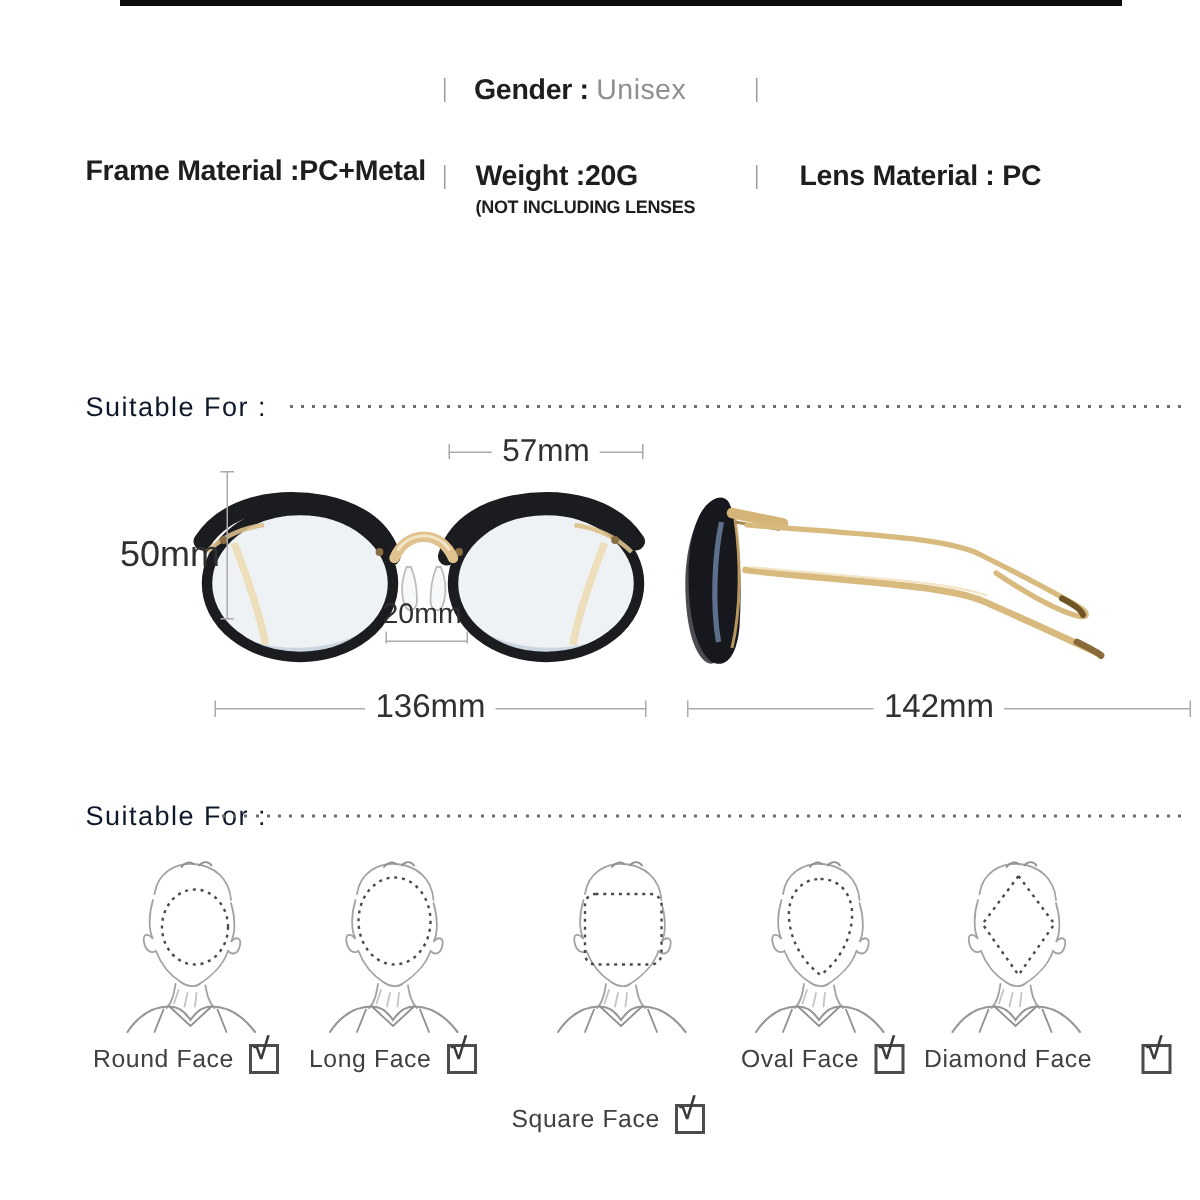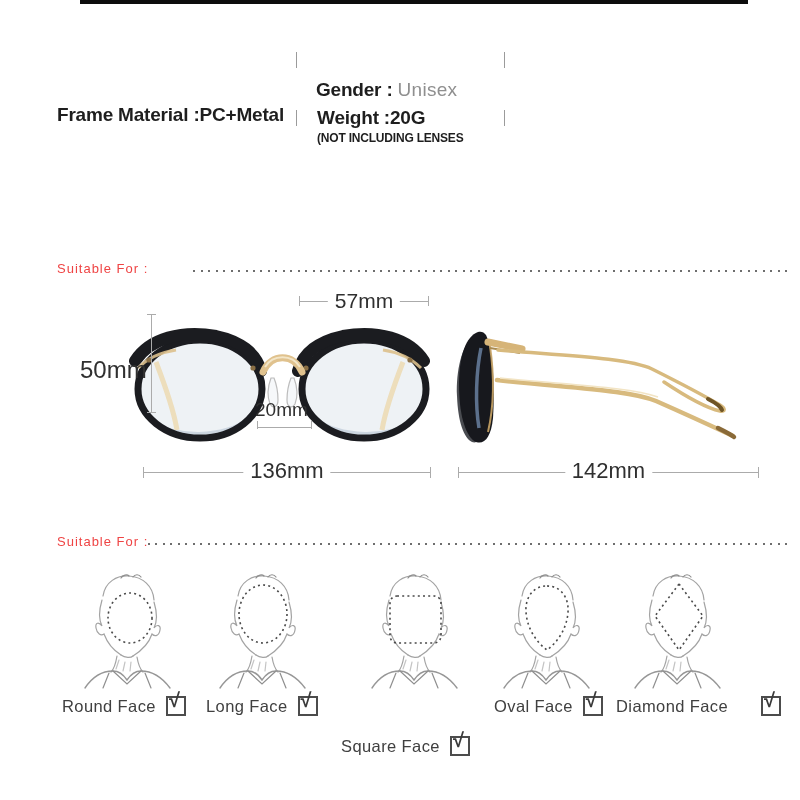--- a/index.html
+++ b/index.html
@@ -9,21 +9,21 @@
   }
   .abs{position:absolute;}
   
   .top-border{left:80px;top:0;width:668px;height:4px;background:#0d0d0d;}
   
   .spec{font-size:19px;font-weight:700;color:#1e1e1e;letter-spacing:-0.2px;white-space:nowrap;}
   .spec .muted{color:#8f8f8f;font-weight:400;margin-left:5px;letter-spacing:0.3px;}
   .spec-note{font-size:12px;font-weight:700;letter-spacing:-0.2px;color:#1e1e1e;margin-top:2px;}
   .vsep{width:1px;background:#9b9b9b;}
   
-  .section-title{font-size:13px;font-weight:400;color:#ef4444;letter-spacing:1px;white-space:nowrap;}
+  .section-title{font-size:18px;font-weight:400;color:#0f172a;letter-spacing:1px;white-space:nowrap;}
   .dotted{height:2px;background:repeating-linear-gradient(to right,#6e6e6e 0 2px,transparent 2px 7.5px);}
   
   .meas-label{color:#303030;white-space:nowrap;}
   .hline{position:absolute;height:1px;background:#ababab;}
   .vline{position:absolute;width:1px;background:#ababab;}
   .tick-v{position:absolute;width:1px;background:#ababab;}
   .tick-h{position:absolute;height:1px;background:#ababab;}
   .mid-label{position:absolute;left:50%;transform:translateX(-50%);background:#fff;padding:0 7px;line-height:22px;}
   
   .face-option{display:flex;align-items:center;gap:10px;}
@@ -32,30 +32,31 @@
   .checkbox .check{position:absolute;top:-8px;left:1px;font-size:20px;font-weight:700;color:#3a3a3a;line-height:20px;}
 </style>
 </head>
 <body>
 
 <div id="stage">
 
   <div class="abs top-border"></div>
 
   <div class="abs vsep" style="left:296px;top:52px;height:16px;"></div>
-  <div class="abs spec" style="left:316px;top:50px;margin-top:29px;"><span>Gender :</span><span class="muted">Unisex</span></div>
+  <div class="abs spec" style="left:316px;top:50px;"><span>Gender :</span><span class="muted">Unisex</span></div>
   <div class="abs vsep" style="left:504px;top:52px;height:16px;"></div>
 
   <div class="abs spec" style="left:57px;top:104px;"><span>Frame Material :</span><span>PC+Metal</span></div>
   <div class="abs vsep" style="left:296px;top:110px;height:16px;"></div>
   <div class="abs" style="left:317px;top:107px;">
     <div class="spec"><span>Weight :</span><span>20G</span></div>
     <div class="spec-note">(NOT INCLUDING LENSES</div>
   </div>
   <div class="abs vsep" style="left:504px;top:110px;height:16px;"></div>
+  <div class="abs spec" style="left:533px;top:107px;"><span>Lens Material :</span><span> PC</span></div>
 
   <div class="abs section-title" style="left:57px;top:261px;">Suitable For :</div>
   <div class="abs dotted" style="left:193px;top:270px;width:595px;"></div>
 
   <svg class="abs" style="left:122px;top:326px;" width="315" height="135" viewBox="0 0 315 135">
 
     <ellipse cx="78" cy="63" rx="62" ry="49" fill="#eef2f5"></ellipse>
     <path d="M30,95 C50,112 105,112 126,92" stroke="#c3cedb" stroke-width="3" fill="none" opacity="0.8"></path>
     <path d="M34,36 C44,62 52,86 55,104" stroke="#ecdcb8" stroke-width="5" fill="none" opacity="0.95"></path>
     <ellipse cx="78" cy="63" rx="62" ry="49" fill="none" stroke="#1b1c20" stroke-width="7"></ellipse>
@@ -112,21 +113,21 @@
     <div class="tick-v" style="right:0;top:0;height:8px;"></div>
   </div>
 
   <div class="abs" style="left:143px;top:459px;width:288px;height:24px;">
     <div class="hline" style="top:13px;left:0;right:0;"></div>
     <div class="tick-v" style="left:0;top:8px;height:11px;"></div>
     <div class="tick-v" style="right:0;top:8px;height:11px;"></div>
     <div class="mid-label meas-label" style="top:1px;font-size:22px;">136mm</div>
   </div>
 
-  <div class="abs" style="left:458px;top:459px;width:301px;height:24px;">
+  <div class="abs" style="left:458px;top:459px;width:336px;height:24px;">
     <div class="hline" style="top:13px;left:0;right:0;"></div>
     <div class="tick-v" style="left:0;top:8px;height:11px;"></div>
     <div class="tick-v" style="right:0;top:8px;height:11px;"></div>
     <div class="mid-label meas-label" style="top:1px;font-size:22px;">142mm</div>
   </div>
 
   <div class="abs section-title" style="left:57px;top:534px;">Suitable For :</div>
   <div class="abs dotted" style="left:148px;top:543px;width:642px;"></div>
 
   <svg class="abs" style="left:73px;top:570px;" width="110" height="120" viewBox="0 0 110 120">

